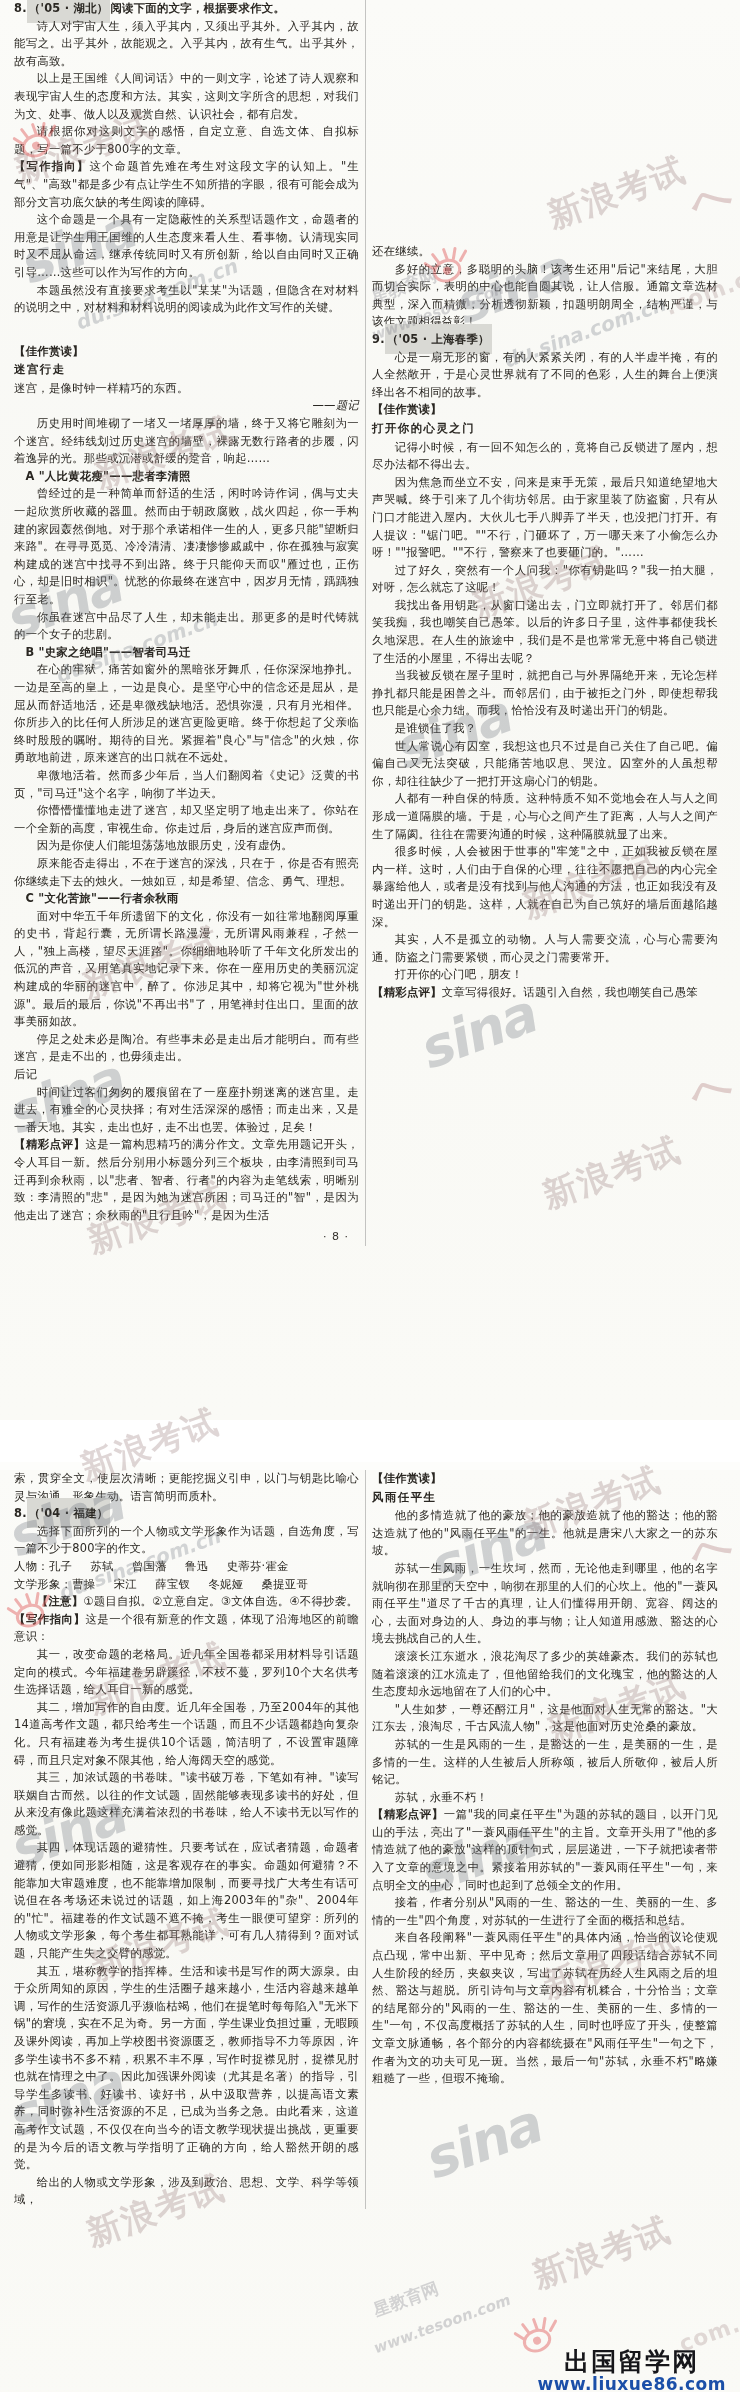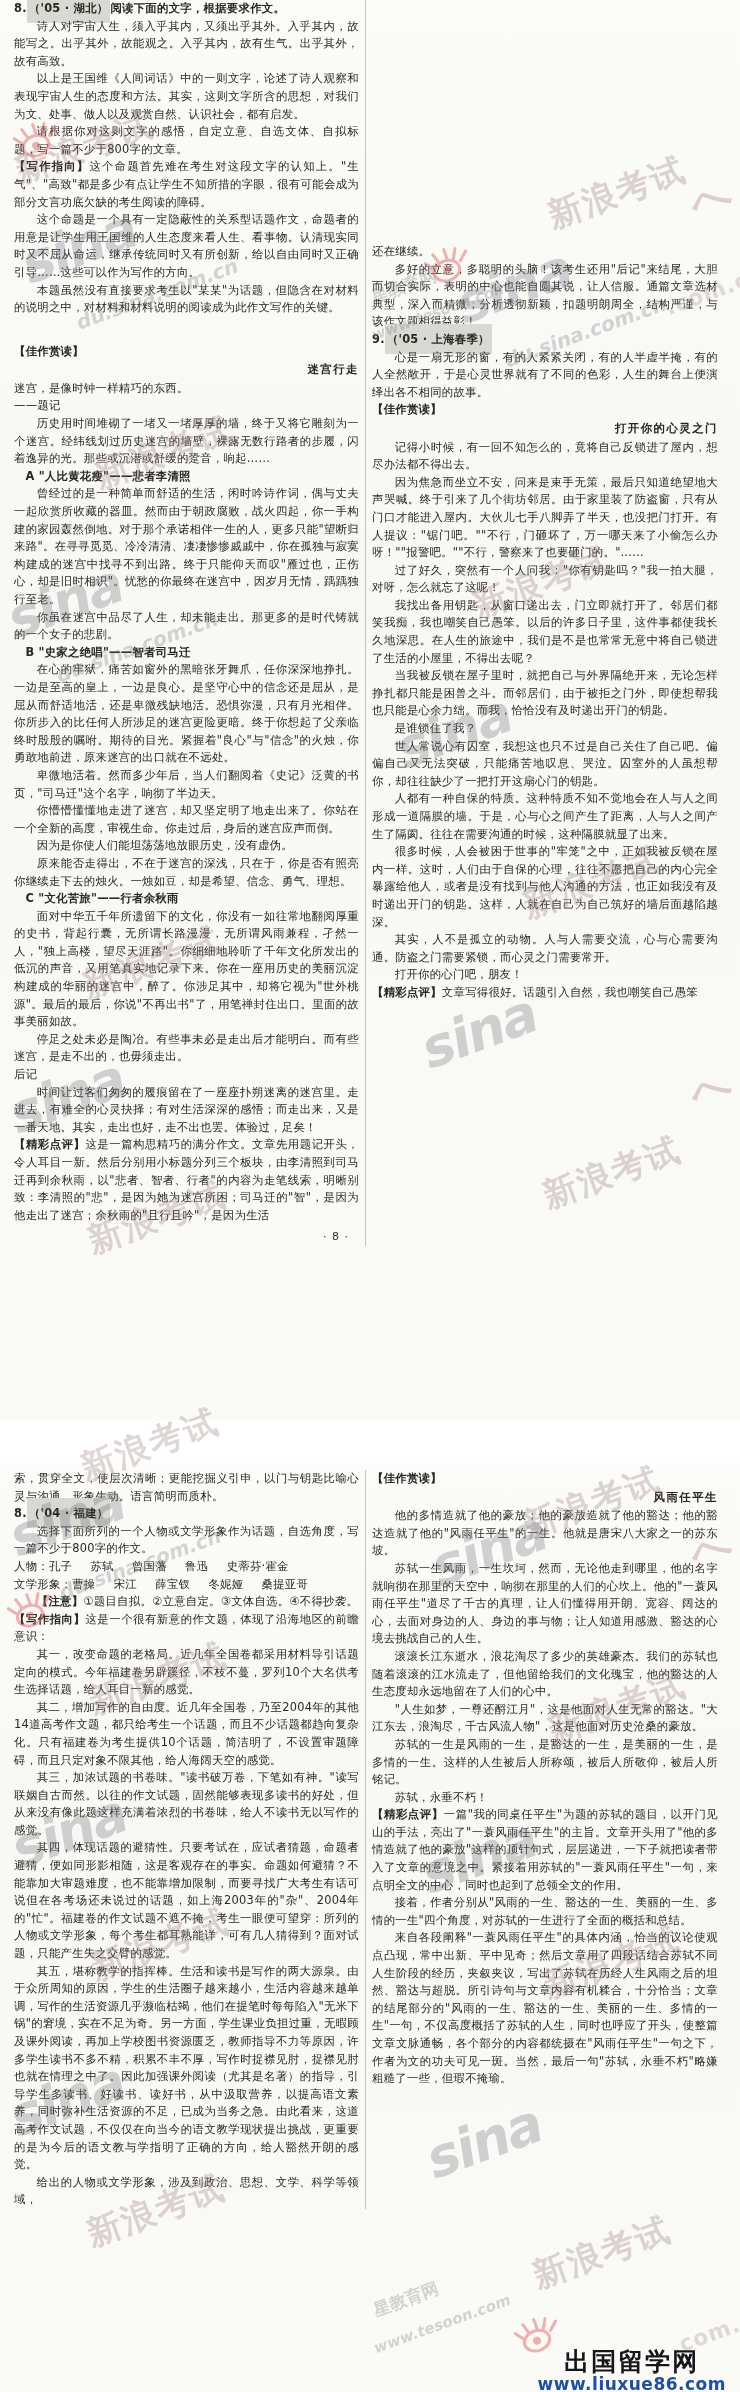--- a/index.html
+++ b/index.html
@@ -61,27 +61,27 @@
   .heading-q{
     font-weight:bold;
     text-indent:0;
     margin:0;
   }
   .tagbox{
     background:#d9d9d4;
     padding:8px 2px;
   }
   .title-c{
-    text-align:right;
+    text-align:left;
     font-weight:bold;
     text-indent:0;
     margin:1px 0 1px 0;
     letter-spacing:1.5px;
   }
-  .right-align{text-indent:0;}
+  .right-align{text-align:right;text-indent:0;font-style:italic;}
   .bracket{font-weight:bold;}
   .sub{font-weight:bold;text-indent:1em;}
   .pagenum{
     text-align:right;
     font-size:11px;
     color:#35312c;
     padding-right:10px;
     margin-top:4px;
     text-indent:0;
     letter-spacing:1px;

